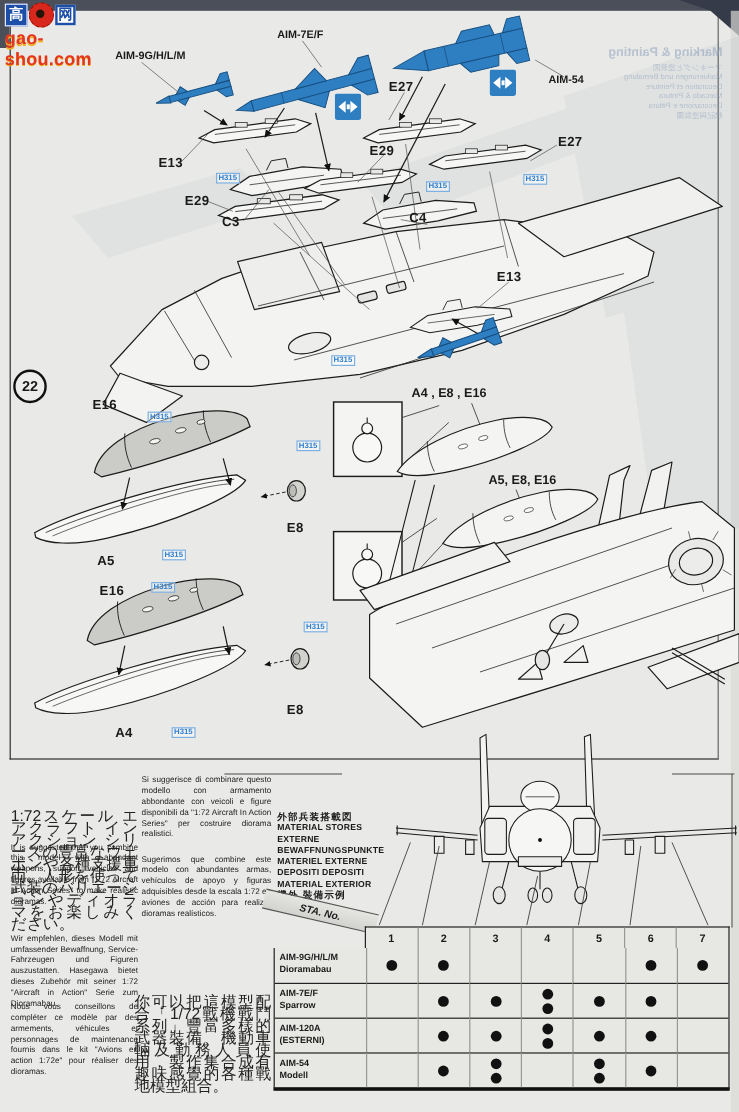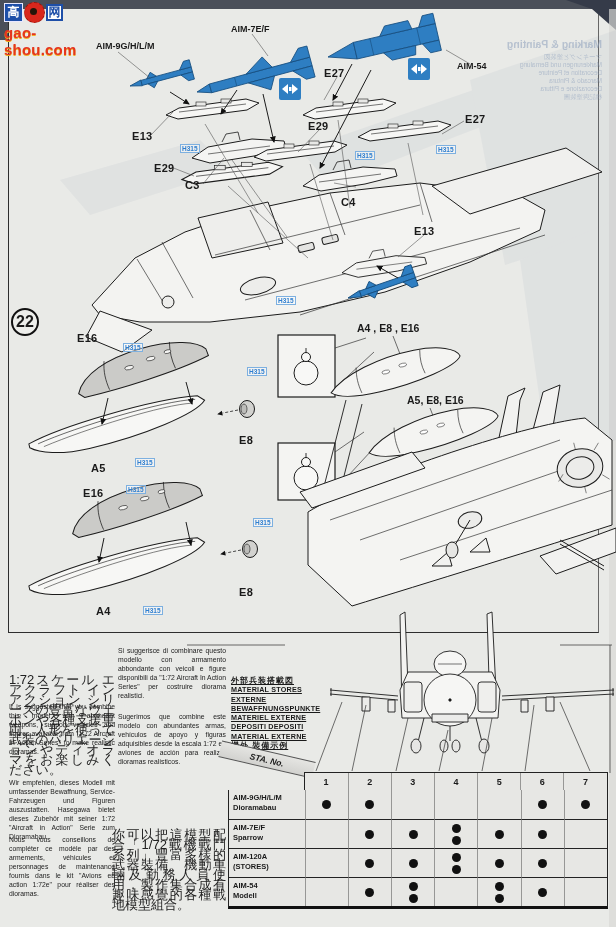--- a/index.html
+++ b/index.html
@@ -9,28 +9,28 @@
   .frame{left:8px;top:9px;width:589px;height:623px;
          border-left:1.5px solid #2e2e2e;border-bottom:1.5px solid #2e2e2e;border-right:1px solid #666;z-index:0;}
   #art{left:0;top:0;z-index:1;}
   .lbl{font-weight:bold;font-size:11px;letter-spacing:.3px;z-index:3;white-space:nowrap;}
   .lbl-m{font-weight:bold;font-size:10.5px;z-index:3;white-space:nowrap;}
   .lbl-s{font-weight:bold;font-size:9px;z-index:3;white-space:nowrap;}
   .paint{font-weight:bold;font-size:6.5px;color:#2f7fd0;border:1px solid #7db0e0;
          padding:0 1px;background:rgba(255,255,255,.45);z-index:3;white-space:nowrap;}
   .stepnum{width:24px;height:24px;border:2.2px solid #111;border-radius:50%;
            display:flex;align-items:center;justify-content:center;
-           font-weight:bold;font-size:16px;z-index:3;background:rgba(255,255,255,.2);}
+           font-weight:bold;font-size:12px;z-index:3;background:rgba(255,255,255,.2);}
   .flipicon{width:22px;height:22px;z-index:3;}
   .note{font-size:6.8px;line-height:9px;text-align:justify;color:#222;z-index:3;}
   .note-ja{font-size:13px;line-height:10px;margin-top:29px;}
   .ghostblock{z-index:2;transform:scaleX(-1);color:#8fa1bd;opacity:.55;width:140px;text-align:left;}
   .ghost-title{font-weight:bold;font-size:10.5px;margin-bottom:3px;}
   .ghost-line{font-size:6.4px;line-height:8px;}
-  .stores-head{z-index:3;font-weight:bold;line-height:9.3px;text-decoration:underline;}
+  .stores-head{z-index:3;font-weight:bold;line-height:9.3px;}
   .sh-ja{font-size:8px;letter-spacing:1px;}
   .sh-en{font-size:7.2px;letter-spacing:.2px;}
   .staband{left:219px;top:751px;width:96px;height:15px;z-index:4;
            background:linear-gradient(#e5e5e2,#d2d2cf);
            border-top:1px solid #555;border-bottom:1px solid #555;
            transform:rotate(13deg);display:flex;align-items:center;justify-content:center;
            font-weight:bold;font-style:italic;font-size:8.5px;}
   #sta-header{left:303.5px;top:772px;width:304px;height:18px;z-index:4;box-sizing:border-box;
               display:grid;grid-template-columns:repeat(7,1fr);
               border:1.5px solid #222;border-bottom:none;background:#e7e7e4;}
@@ -349,21 +349,21 @@
 </div>
 
 <div class="abs lbl-s" style="left:96px;top:41px">AIM-9G/H/L/M</div>
 <div class="abs lbl-s" style="left:231px;top:24px">AIM-7E/F</div>
 <div class="abs lbl-s" style="left:457px;top:61px">AIM-54</div>
 <div class="abs lbl" style="left:132px;top:130px">E13</div>
 <div class="abs lbl" style="left:154px;top:162px">E29</div>
 <div class="abs lbl" style="left:185px;top:179px">C3</div>
 <div class="abs lbl" style="left:324px;top:67px">E27</div>
 <div class="abs lbl" style="left:308px;top:120px">E29</div>
-<div class="abs lbl" style="left:341px;top:196px">C4</div>
+<div class="abs lbl" style="left:341px;top:176px">C4</div>
 <div class="abs lbl" style="left:465px;top:113px">E27</div>
 <div class="abs lbl" style="left:414px;top:225px">E13</div>
 
 <div class="abs flipicon" style="left:279px;top:78px">
   <svg width="22" height="22" viewBox="0 0 22 22">
       <rect width="22" height="22" rx="2" fill="#2e7ec2"></rect>
       <path d="M9,6 L3,11 L9,16 Z" fill="#fff"></path>
       <rect x="10" y="9" width="2.5" height="4" fill="#fff"></rect>
       <path d="M13,6 L19,11 L13,16 Z" fill="#fff"></path>
     </svg>
@@ -383,44 +383,44 @@
 <span class="abs paint" style="left:276px;top:296px">H315</span>
 <span class="abs paint" style="left:123px;top:343px">H315</span>
 <span class="abs paint" style="left:247px;top:367px">H315</span>
 <span class="abs paint" style="left:135px;top:458px">H315</span>
 <span class="abs paint" style="left:126px;top:485px">H315</span>
 <span class="abs paint" style="left:253px;top:518px">H315</span>
 <span class="abs paint" style="left:143px;top:606px">H315</span>
 
 <div class="abs stepnum" style="left:11px;top:308px">22</div>
 <div class="abs lbl" style="left:77px;top:332px">E16</div>
-<div class="abs lbl" style="left:91px;top:462px">A5</div>
+<div class="abs lbl" style="left:81px;top:462px">A5</div>
 <div class="abs lbl" style="left:239px;top:434px">E8</div>
 <div class="abs lbl" style="left:83px;top:487px">E16</div>
 <div class="abs lbl" style="left:96px;top:605px">A4</div>
 <div class="abs lbl" style="left:239px;top:586px">E8</div>
-<div class="abs lbl-m" style="left:357px;top:322px">A4 , E8 , E16</div>
+<div class="abs lbl-m" style="left:343px;top:322px">A4 , E8 , E16</div>
 <div class="abs lbl-m" style="left:407px;top:394px">A5, E8, E16</div>
 
 <div class="abs note note-ja" style="left:9px;top:646px;width:106px">1:72スケール エアクラフト イン アクション シリーズの豊富なウェポンや各種支援車両、人形を使って武装のバリエーションやディオラマをお楽しみください。</div>
 <div class="abs note" style="left:9px;top:702px;width:106px">It is suggested that you combine this model with abundant weapons, support vehicles and figures available from "1:72 Aircraft In Action Series" to make realistic dioramas.</div>
 <div class="abs note" style="left:9px;top:778px;width:106px">Wir empfehlen, dieses Modell mit umfassender Bewaffnung, Service-Fahrzeugen und Figuren auszustatten. Hasegawa bietet dieses Zubehör mit seiner 1:72 "Aircraft in Action" Serie zum Dioramabau.</div>
 <div class="abs note" style="left:9px;top:835px;width:106px">Nous vous conseillons de compléter ce modèle par des armements, véhicules et personnages de maintenance fournis dans le kit "Avions en action 1:72e" pour réaliser des dioramas.</div>
 <div class="abs note" style="left:118px;top:646px;width:108px">Si suggerisce di combinare questo modello con armamento abbondante con veicoli e figure disponibili da "1:72 Aircraft In Action Series" per costruire diorama realistici.</div>
 <div class="abs note" style="left:118px;top:712px;width:108px">Sugerimos que combine este modelo con abundantes armas, vehículos de apoyo y figuras adquisibles desde la escala 1:72 en aviones de acción para realizar dioramas realísticos.</div>
 <div class="abs note note-ja" style="left:112px;top:801px;width:114px">你可以把這模型配合「1/72戰機戰鬥系列」豐富多樣的武器裝備、機動車輛及勤務人員使用，製作集合成有趣味感覺的各種戰地模型組合。</div>
 
 <div class="abs stores-head" style="left:231px;top:676px">
   <div class="sh-ja">外部兵装搭載図</div>
   <div class="sh-en">MATERIAL STORES</div>
   <div class="sh-en">EXTERNE</div>
   <div class="sh-en">BEWAFFNUNGSPUNKTE</div>
   <div class="sh-en">MATERIEL EXTERNE</div>
   <div class="sh-en">DEPOSITI DEPOSITI</div>
-  <div class="sh-en">MATERIAL EXTERNE</div>
+  <div class="sh-en">MATERIAL EXTERIOR</div>
   <div class="sh-ja">機外 裝備示例</div>
 </div>
 
 <div class="abs staband">
   <span>STA. No.</span>
 </div>
 
 <div class="abs" id="sta-header">
     <div class="sta-hcell">1</div>
     <div class="sta-hcell">2</div>
@@ -467,21 +467,21 @@
     </div>
     <div class="sta-cell">
       <span class="dot"></span>
     </div>
     <div class="sta-cell">
       <span class="dot"></span>
     </div>
     <div class="sta-cell"></div>
     <div class="sta-label">
       <div>AIM-120A</div>
-      <div>(STORES)</div>
+      <div>(ESTERNI)</div>
     </div>
     <div class="sta-cell"></div>
     <div class="sta-cell">
       <span class="dot"></span>
     </div>
     <div class="sta-cell">
       <span class="dot"></span>
     </div>
     <div class="sta-cell">
       <span class="dot"></span>

